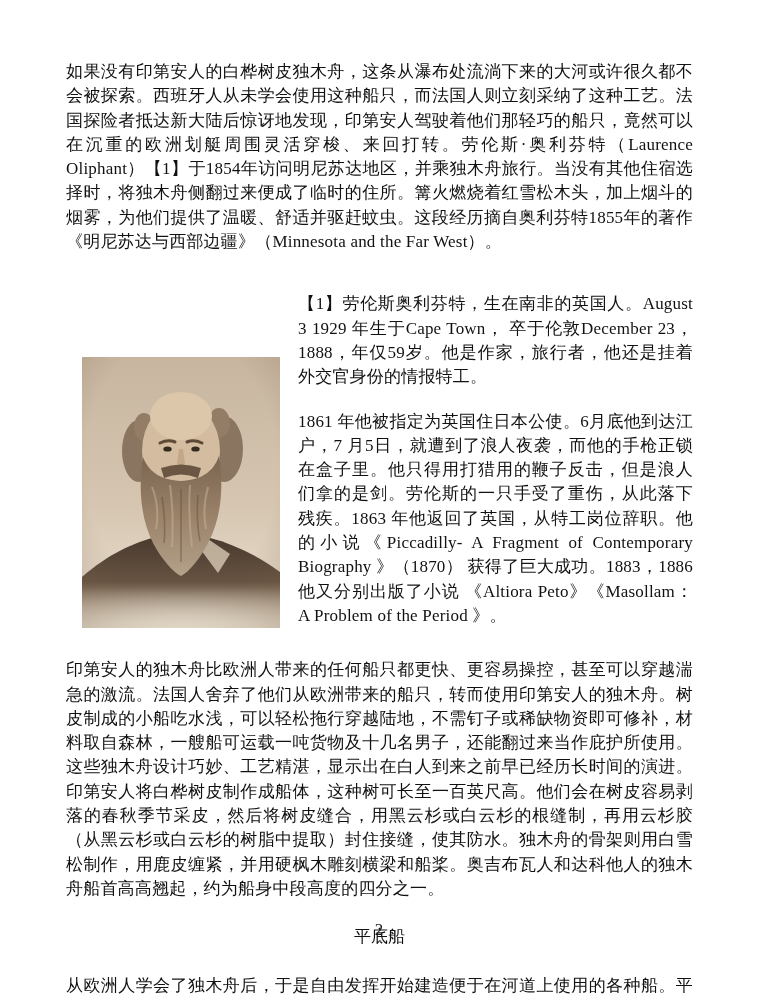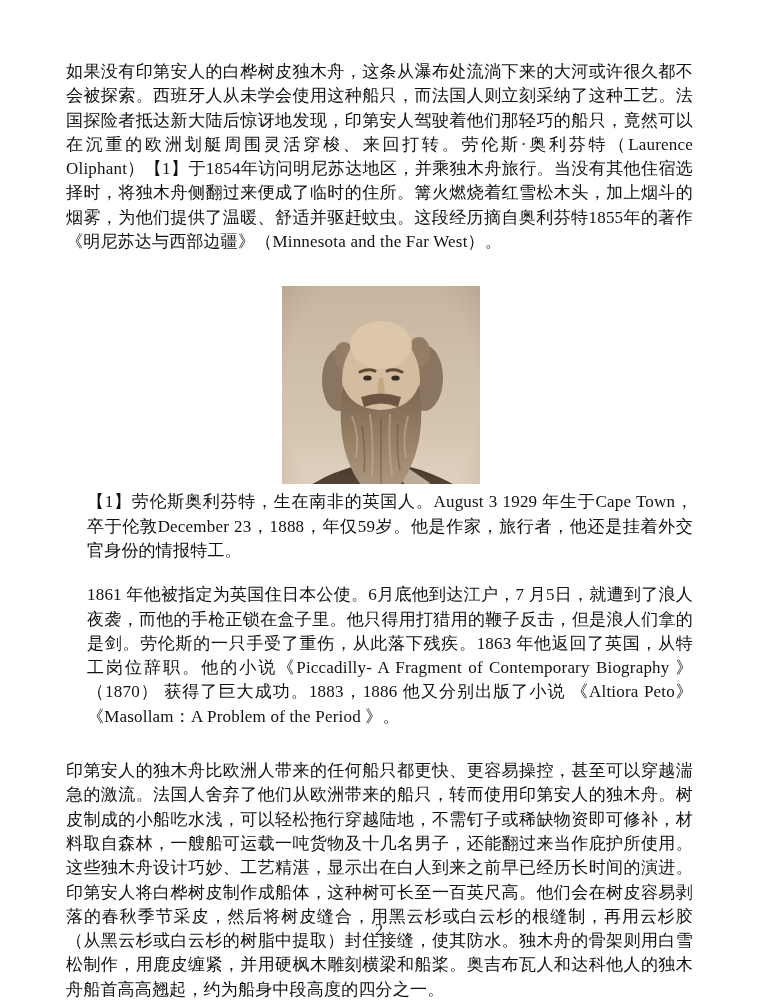--- a/index.html
+++ b/index.html
@@ -21,23 +21,22 @@
   }
   p.para {
     font-size: 17px;
     line-height: 24.3px;
     text-align: justify;
     margin: 0 0 32px 0;
     letter-spacing: 0.2px;
   }
   .figure-row {
     display: flex;
-    flex-direction: column;
-    align-items: center;
-    margin: 0 0 31px 3px;
+    align-items: flex-end;
+    margin: 0 0 31px 16px;
   }
   .photo-frame {
     width: 198px;
     height: 271px;
     flex: 0 0 198px;
     overflow: hidden;
   }
   .photo-frame svg { display: block; }
   .footnote-col {
     flex: 1 1 auto;

